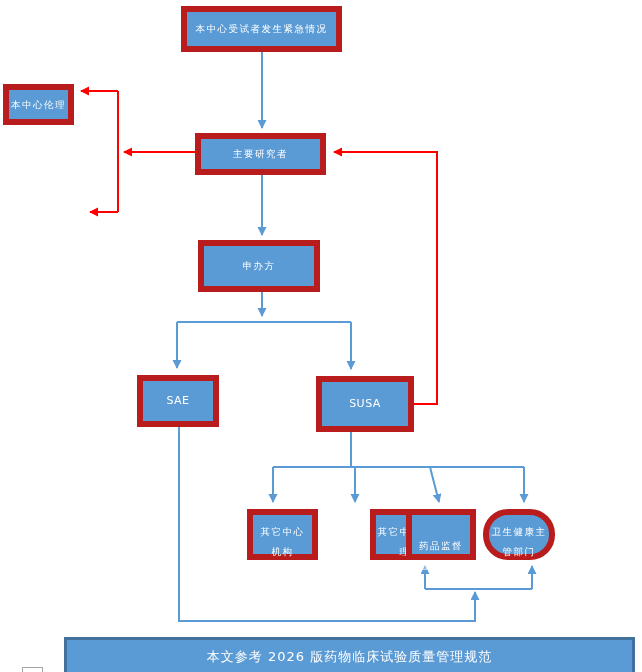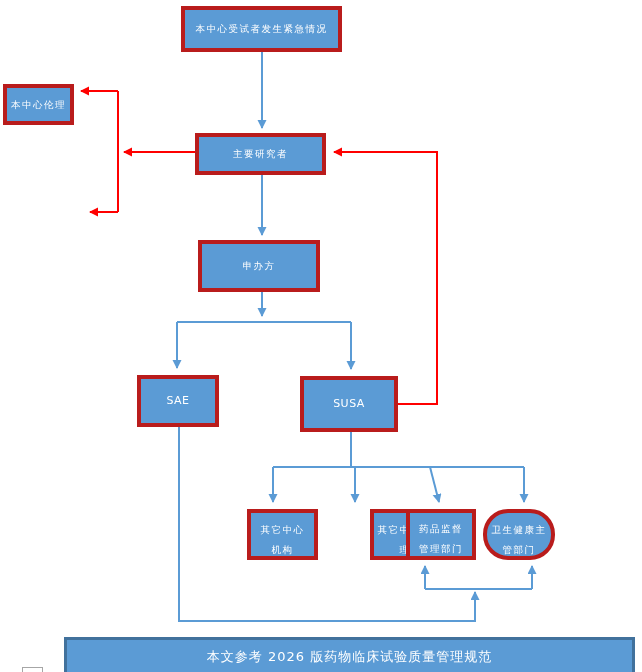--- a/index.html
+++ b/index.html
@@ -7,43 +7,43 @@
     position:relative;
     width:642px;height:672px;
     background:#ffffff;
     overflow:hidden;
     font-family:"DejaVu Sans","Liberation Sans",sans-serif;
   }
   svg.connectors{position:absolute;left:0;top:0;z-index:1;}
   .node{
     position:absolute;
     background:#5b9bd5;
-    border:4px solid #b91c1c;
+    border:6px solid #b91c1c;
     color:#ffffff;
     box-sizing:border-box;
     display:flex;align-items:center;justify-content:center;
     text-align:center;
     font-size:9.5px;
     letter-spacing:1.5px;
     z-index:2;
     white-space:pre-line;
     line-height:20px;
   }
   .node.latin{font-size:11px;letter-spacing:0.5px;}
   
   #n-emergency   {left:181px;top:6px;  width:161px;height:46px;}
   #n-ethics      {left:3px;  top:84px; width:71px; height:41px;}
   #n-pi          {left:195px;top:133px;width:131px;height:42px;}
   #n-org         {left:12px; top:191px;width:71px; height:40px;}
   #n-sponsor     {left:198px;top:240px;width:122px;height:52px;}
   #n-sae        {left:137px;top:375px;width:82px; height:52px;}
-  #n-susa       {left:300px;top:376px;width:98px; height:56px;}
+  #n-susa       {left:316px;top:376px;width:98px; height:56px;}
   #n-other-org   {left:247px;top:509px;width:71px;height:51px;align-items:flex-start;padding-top:7px;}
   #n-other-ethics{left:327px;top:509px;width:70px;height:51px;align-items:flex-start;padding-top:7px;margin-left:43px;}
-  #n-drug-admin  {left:406px;top:509px;width:70px;height:51px;align-items:flex-start;padding-top:6px;}
+  #n-drug-admin  {left:406px;top:509px;width:70px;height:51px;align-items:flex-start;padding-top:21px;}
   #n-health-admin{left:483px;top:509px;width:72px;height:51px;align-items:flex-start;padding-top:7px;border-radius:25px;}
   #banner{
     position:absolute;left:64px;top:637px;width:571px;height:40px;
     background:#5b9bd5;border:3px solid #41719c;box-sizing:border-box;
     color:#fff;font-size:13px;letter-spacing:1px;
     display:flex;align-items:center;justify-content:center;z-index:2;
   }
   #stray-square{
     position:absolute;left:22px;top:667px;width:21px;height:12px;
     background:#ffffff;border:1px solid #a6a6a6;box-sizing:border-box;z-index:2;

